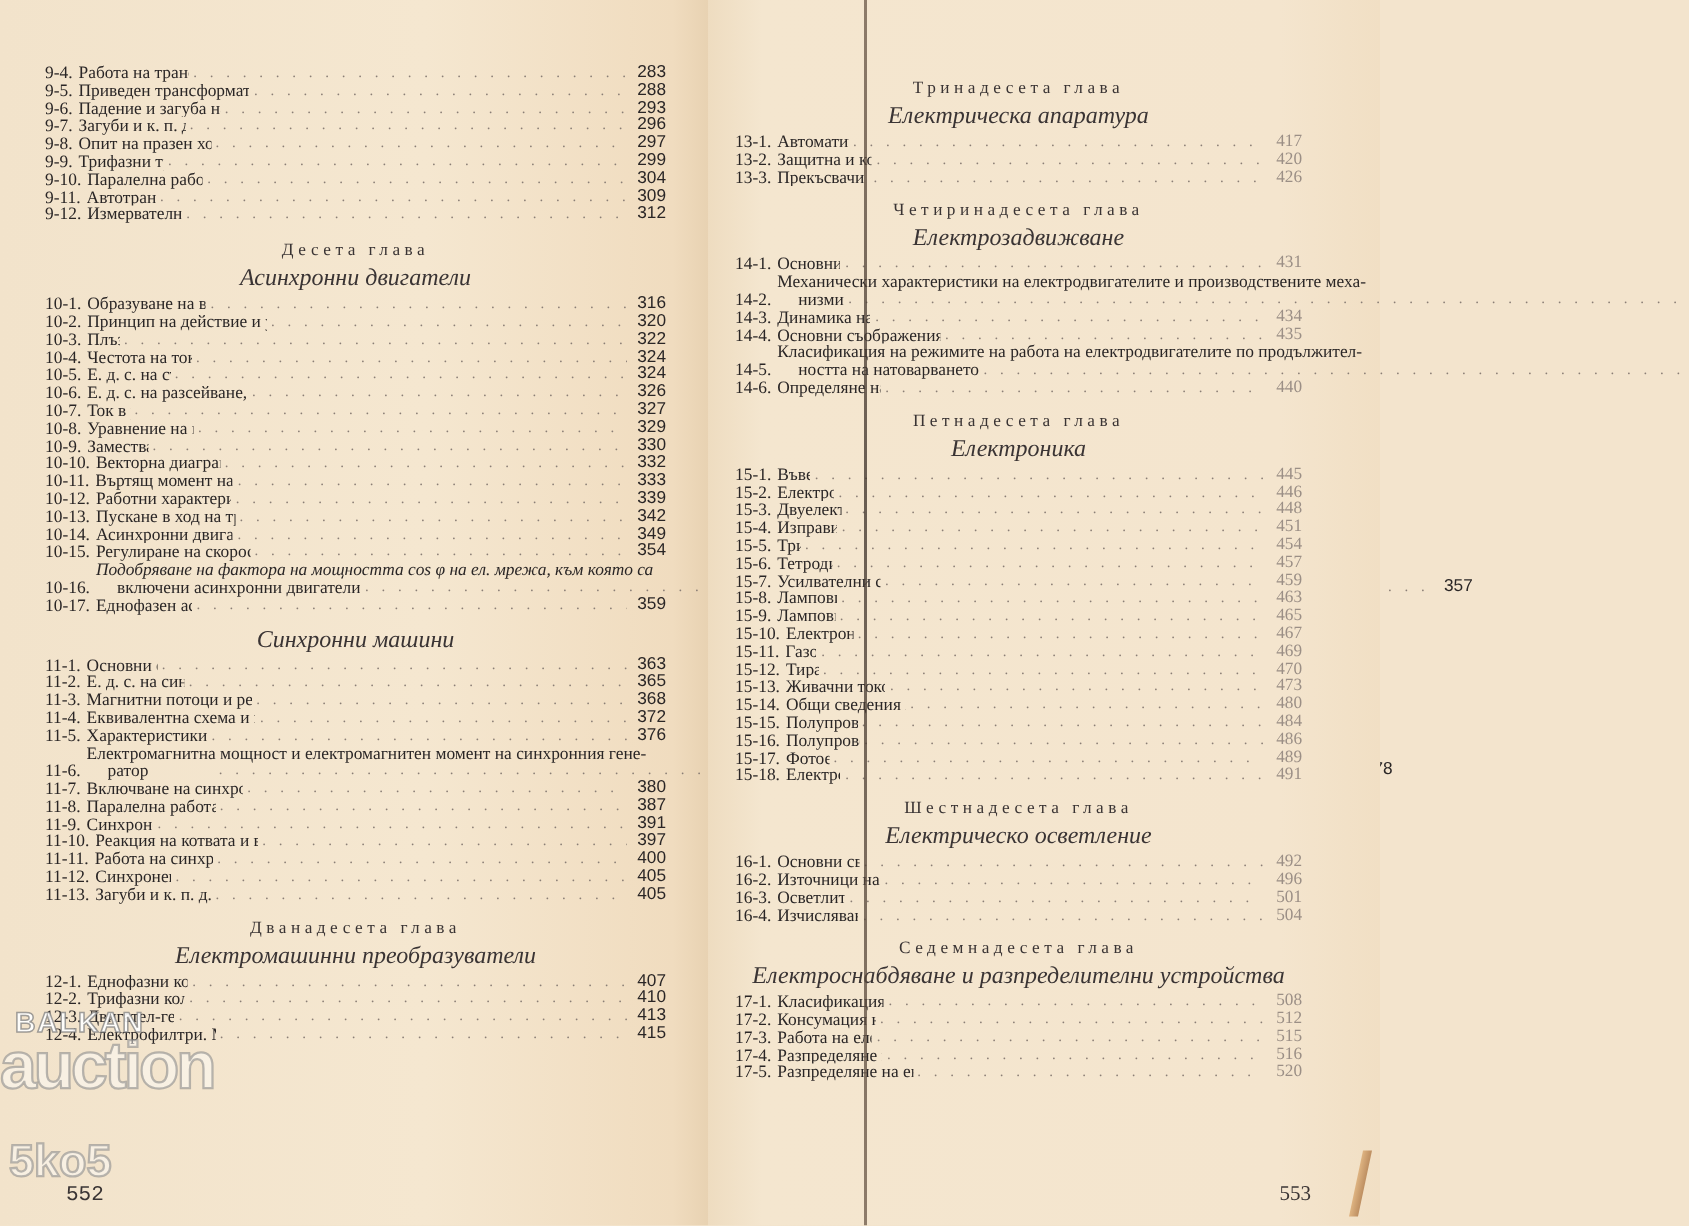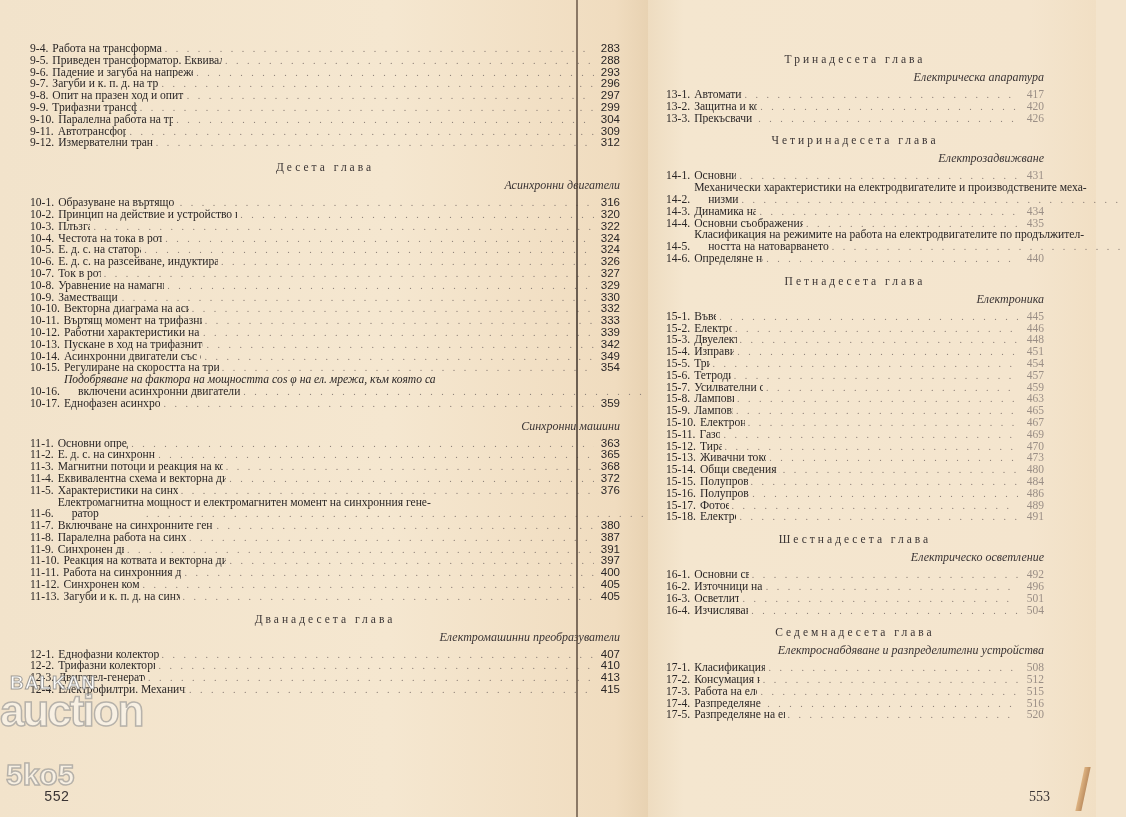--- a/index.html
+++ b/index.html
@@ -6,42 +6,42 @@
   body {
     width: 1126px; height: 817px; overflow: hidden;
     background: #f3e4cd;
     font-family: "Liberation Serif", "DejaVu Serif", serif;
     color: #2e2a2a;
     position: relative;
   }
   .spread { position: absolute; inset: 0; display: flex; }
   .page { position: relative; height: 817px; box-sizing: border-box; }
   .page.left {
-    width: 648px;
+    width: 472px;
     background: linear-gradient(90deg, #f2e3cb 0%, #f5e7d0 60%, #f0dcbf 95%, #e8d2b2 100%);
     padding: 43px 28px 0 30px;
   }
   .page.right {
     width: 448px;
     background: linear-gradient(90deg, #eedcc0 0%, #f4e6cf 8%, #f4e5ce 85%, #f1dfc4 100%);
     padding: 47px 52px 0 18px;
   }
   .gutter {
     position: absolute; left: 576px; top: 0; width: 2px; height: 817px;
     background: linear-gradient(180deg, #6b5848, #3a2f28 40%, #6b5848);
     opacity: .75;
   }
   .chapter { margin-top: 10px; }
   .chapter:first-child { margin-top: 0; }
   .chap-heading {
     text-align: center; font-size: 11.5px; letter-spacing: 3px;
     color: #3a3434; margin: 6px 0 6px;
   }
   .chap-title {
-    text-align: right; font-style: italic; font-size: 12px;
+    text-align: center; font-style: italic; font-size: 16px;
     color: #3a3434; margin: 0 0 5px; line-height: 13px;
   }
   .entries { list-style: none; margin: 0; padding: 0; }
   .entry {
     display: flex; align-items: flex-end;
     font-size: 11.6px; line-height: 11.8px; color: #2a2626;
   }
   .entry .num { flex: 0 0 auto; padding-right: 4px; white-space: nowrap; }
   .entry .txt { flex: 0 1 auto; white-space: nowrap; overflow: hidden; }
   .entry .dots {

